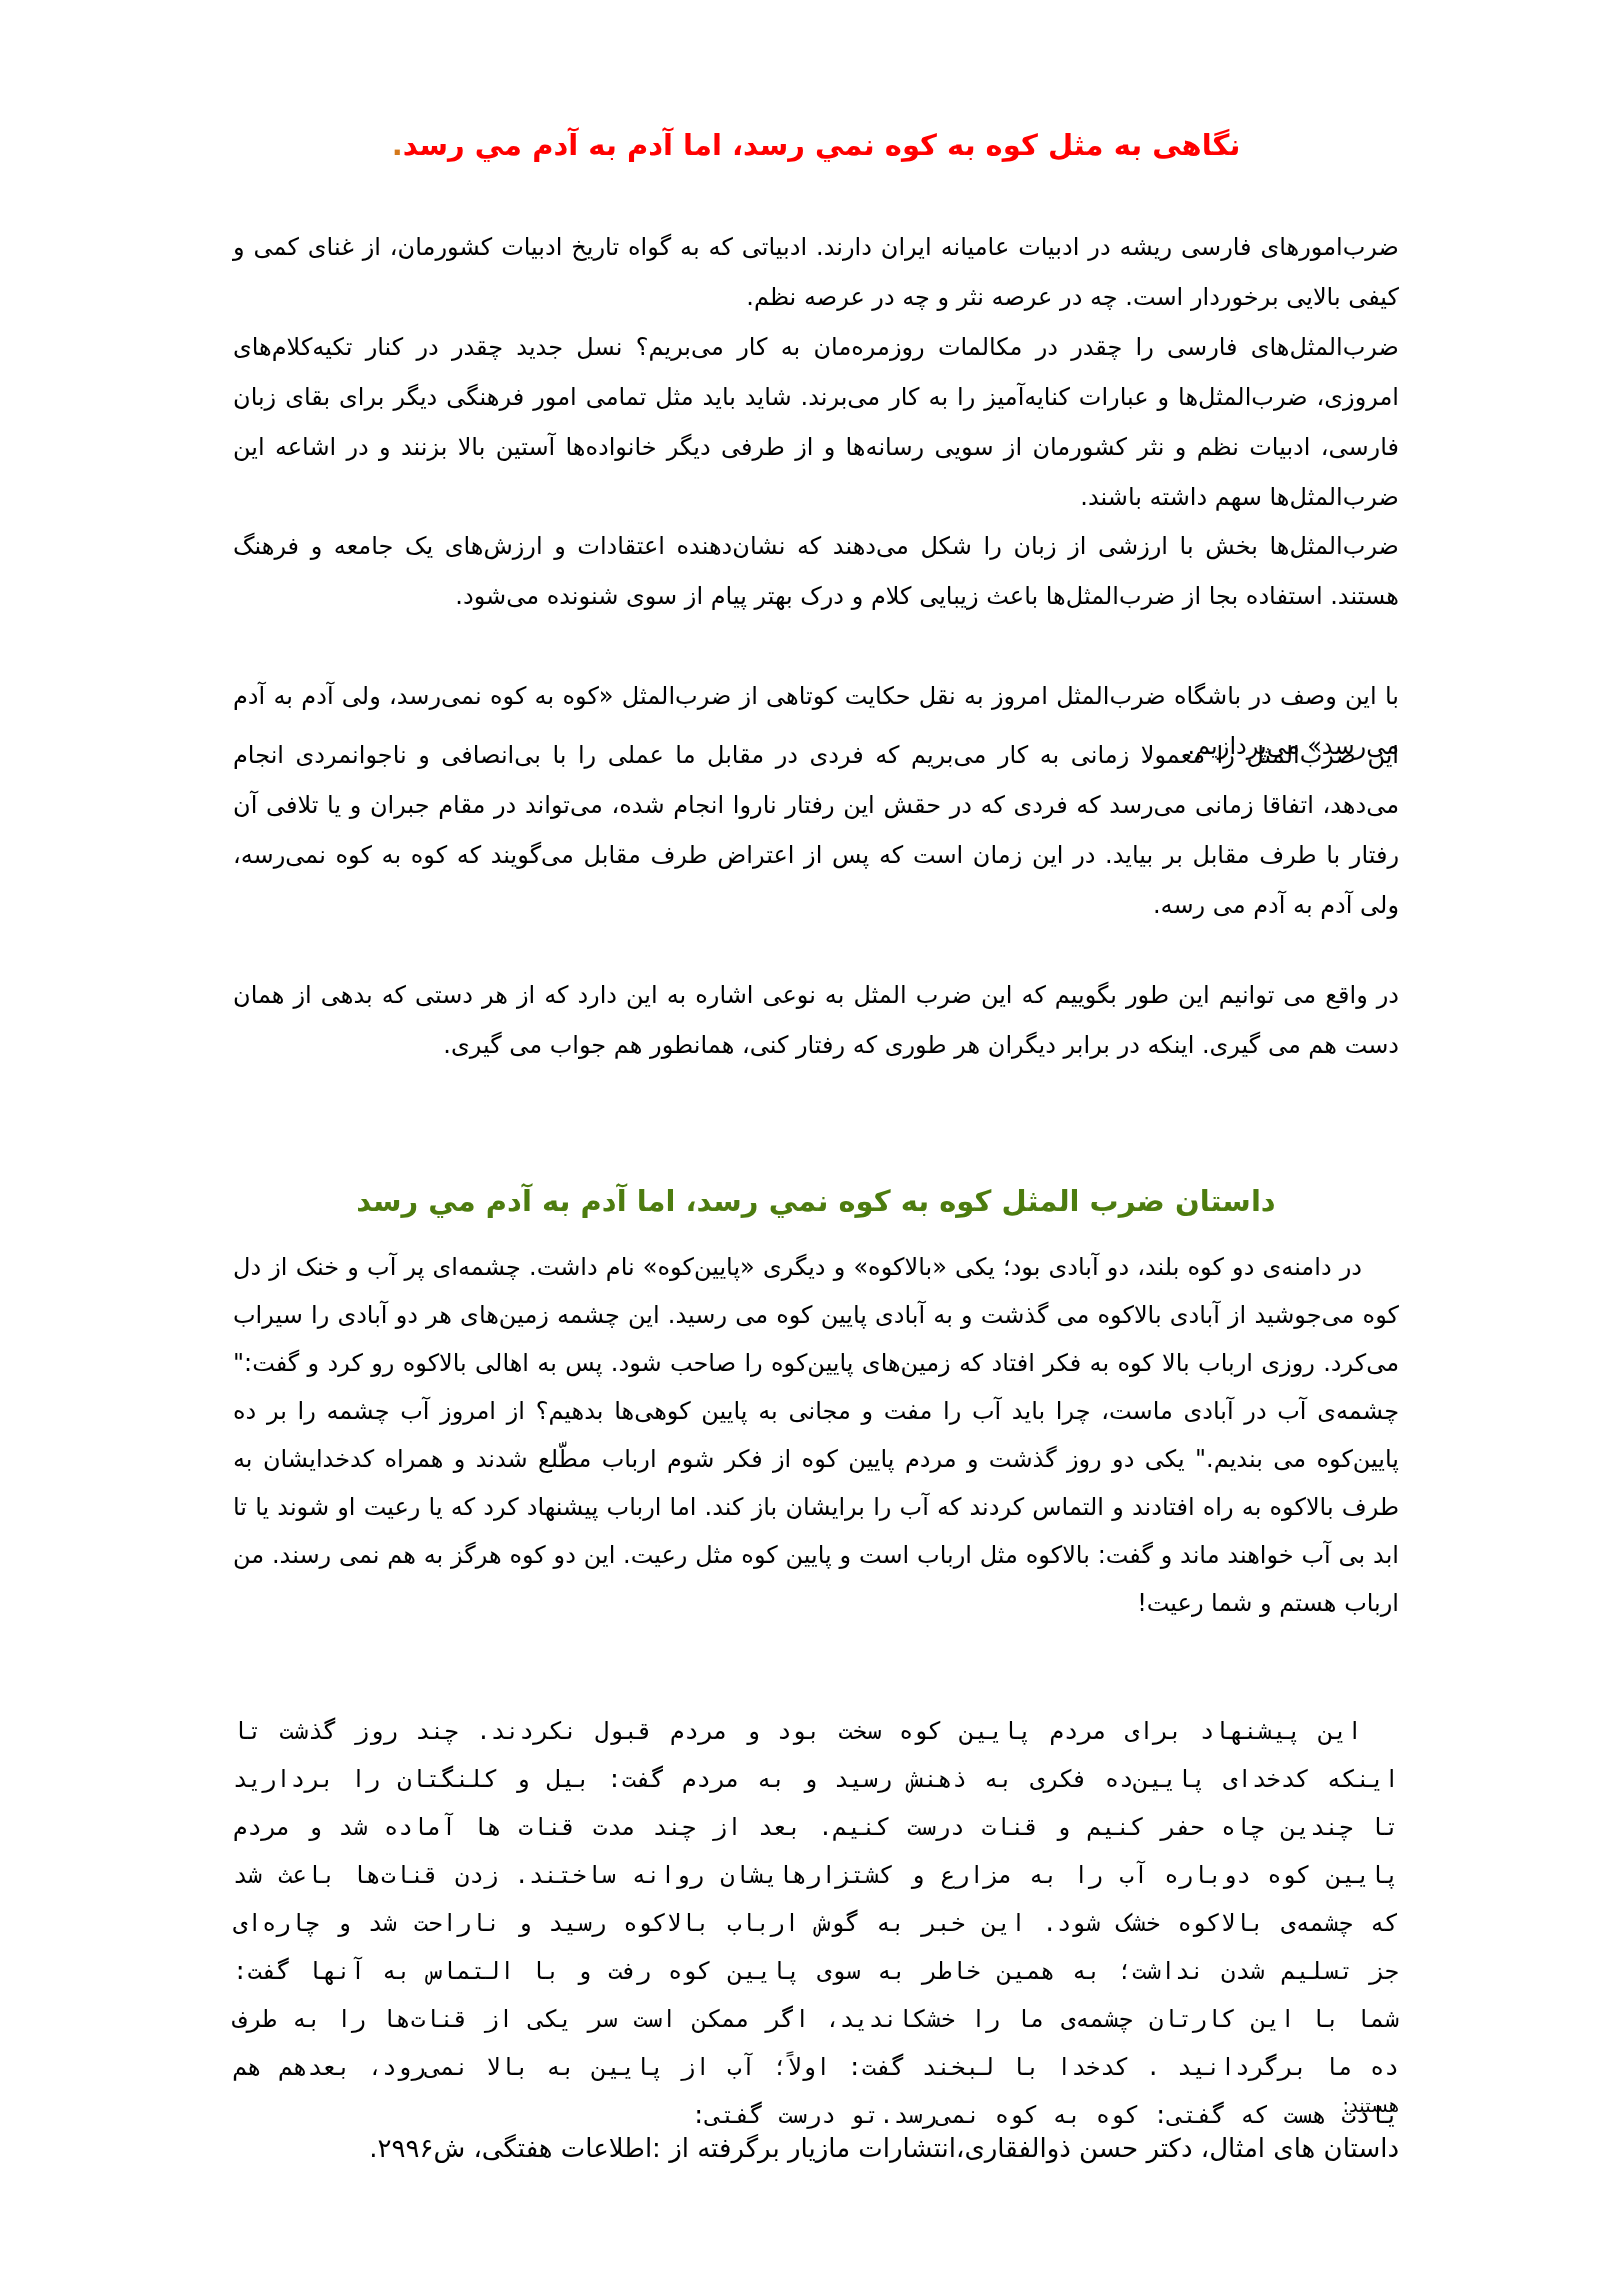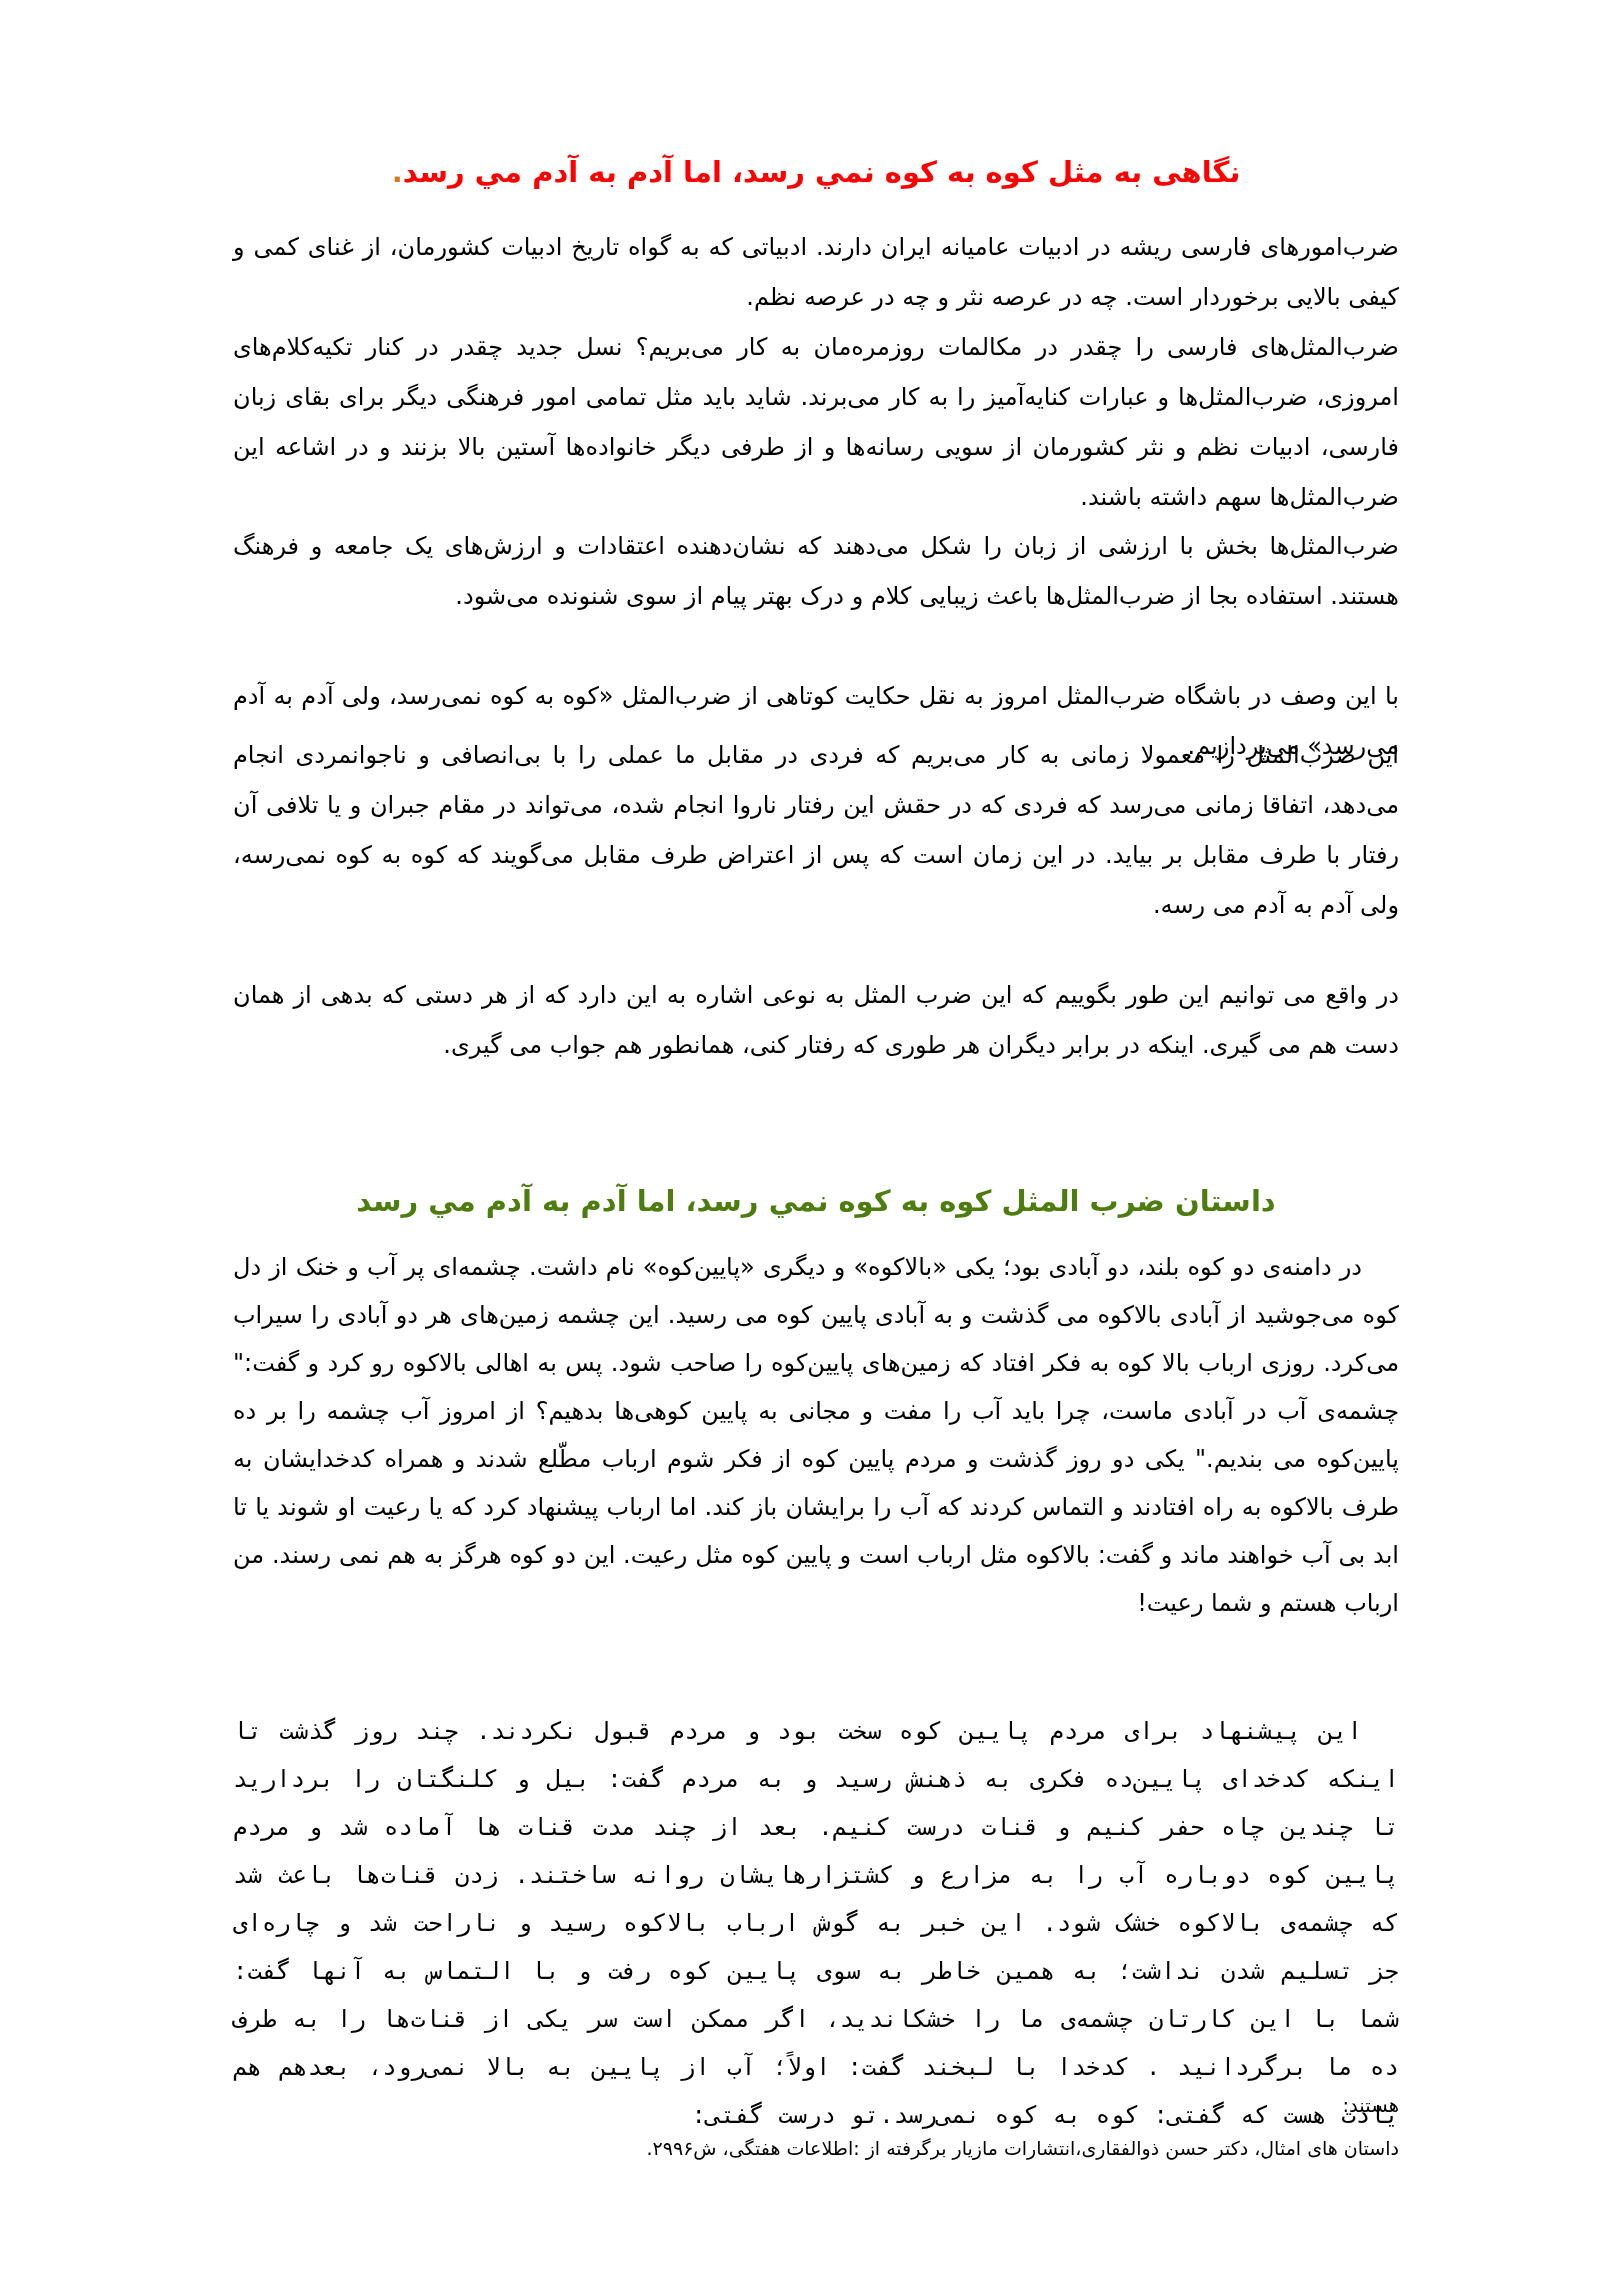--- a/index.html
+++ b/index.html
@@ -26,21 +26,21 @@
     .title {
       position: absolute;
       right: 0;
       left: 0;
       text-align: center;
       font-weight: bold;
       font-size: 29px;
       line-height: 39px;
       direction: rtl;
     }
-    .title-main { top: 134px; color: #ff0000; }
+    .title-main { top: 107px; color: #ff0000; }
     .title-main .dot { color: #d4781a; }
     .title-story { top: 1158px; color: #ff6600; }
 
     .para {
       position: absolute;
       left: 0;
       right: 0;
       font-size: 24px;
       line-height: 50px;
       text-align: justify;
@@ -62,21 +62,21 @@
       position: absolute;
       right: 0;
       top: 2093px;
       font-size: 19.6px;
       line-height: 26px;
     }
     .source-text {
       position: absolute;
       right: 0;
       top: 2135px;
-      font-size: 19px;
+      font-size: 26px;
       line-height: 26px;
       white-space: nowrap;
     }
   </style>
 </head>
 <body>
 
 <div class="page">
 
   <h1 class="title title-main" style="color: rgb(255, 0, 0);"><span>نگاهی به مثل کوه به کوه نمي رسد، اما آدم به آدم مي رسد</span><span class="dot">.</span></h1>

